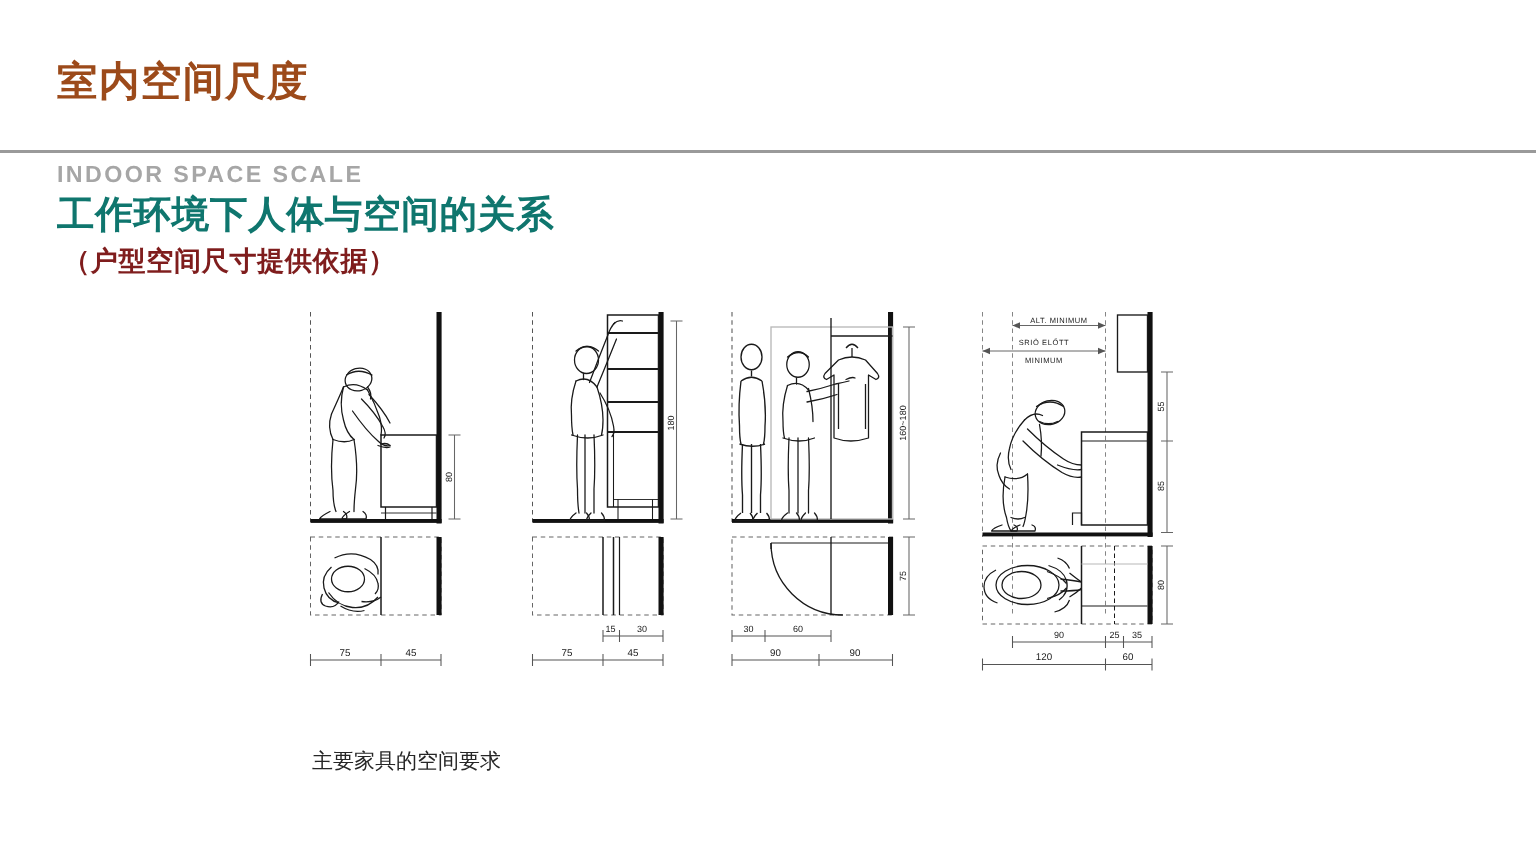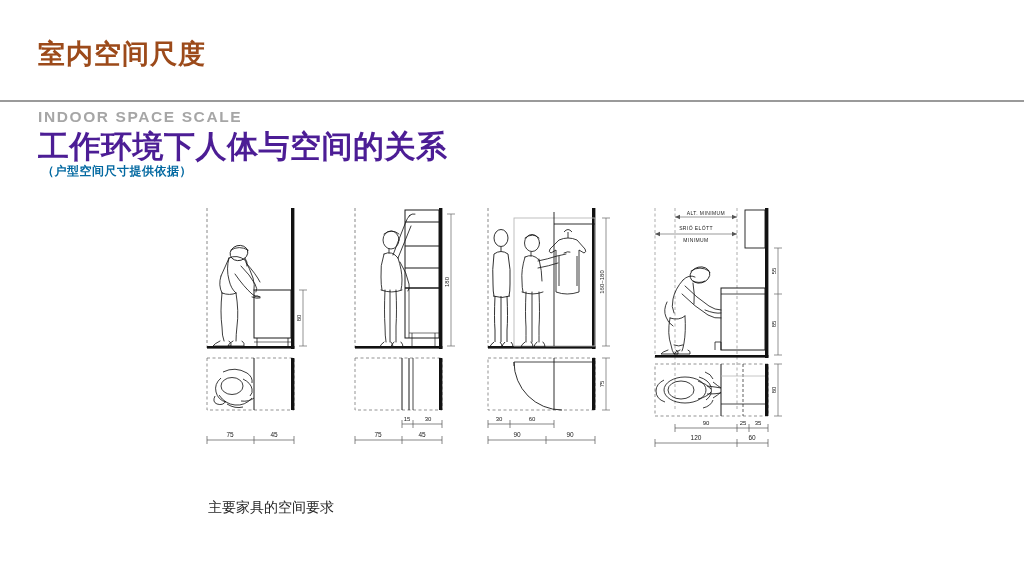--- a/index.html
+++ b/index.html
@@ -50,33 +50,33 @@
     width: 1024px;
     height: 2px;
     background: #9a9a9a;
   }
 
   
   #section-title {
     position: absolute;
     left: 38px;
     top: 131px;
-    font-size: 31px;
+    font-size: 25px;
     font-weight: bold;
-    color: #4c1d95;
+    color: #0f766e;
     letter-spacing: 0.5px;
     line-height: 1;
   }
   #section-subtitle {
     position: absolute;
     left: 42px;
     top: 165px;
-    font-size: 12px;
+    font-size: 18px;
     font-weight: bold;
-    color: #0369a1;
+    color: #7f1d1d;
     letter-spacing: 0.5px;
     line-height: 1;
   }
 
   
   #figure-area {
     position: absolute;
     left: 195px;
     top: 200px;
     width: 610px;

